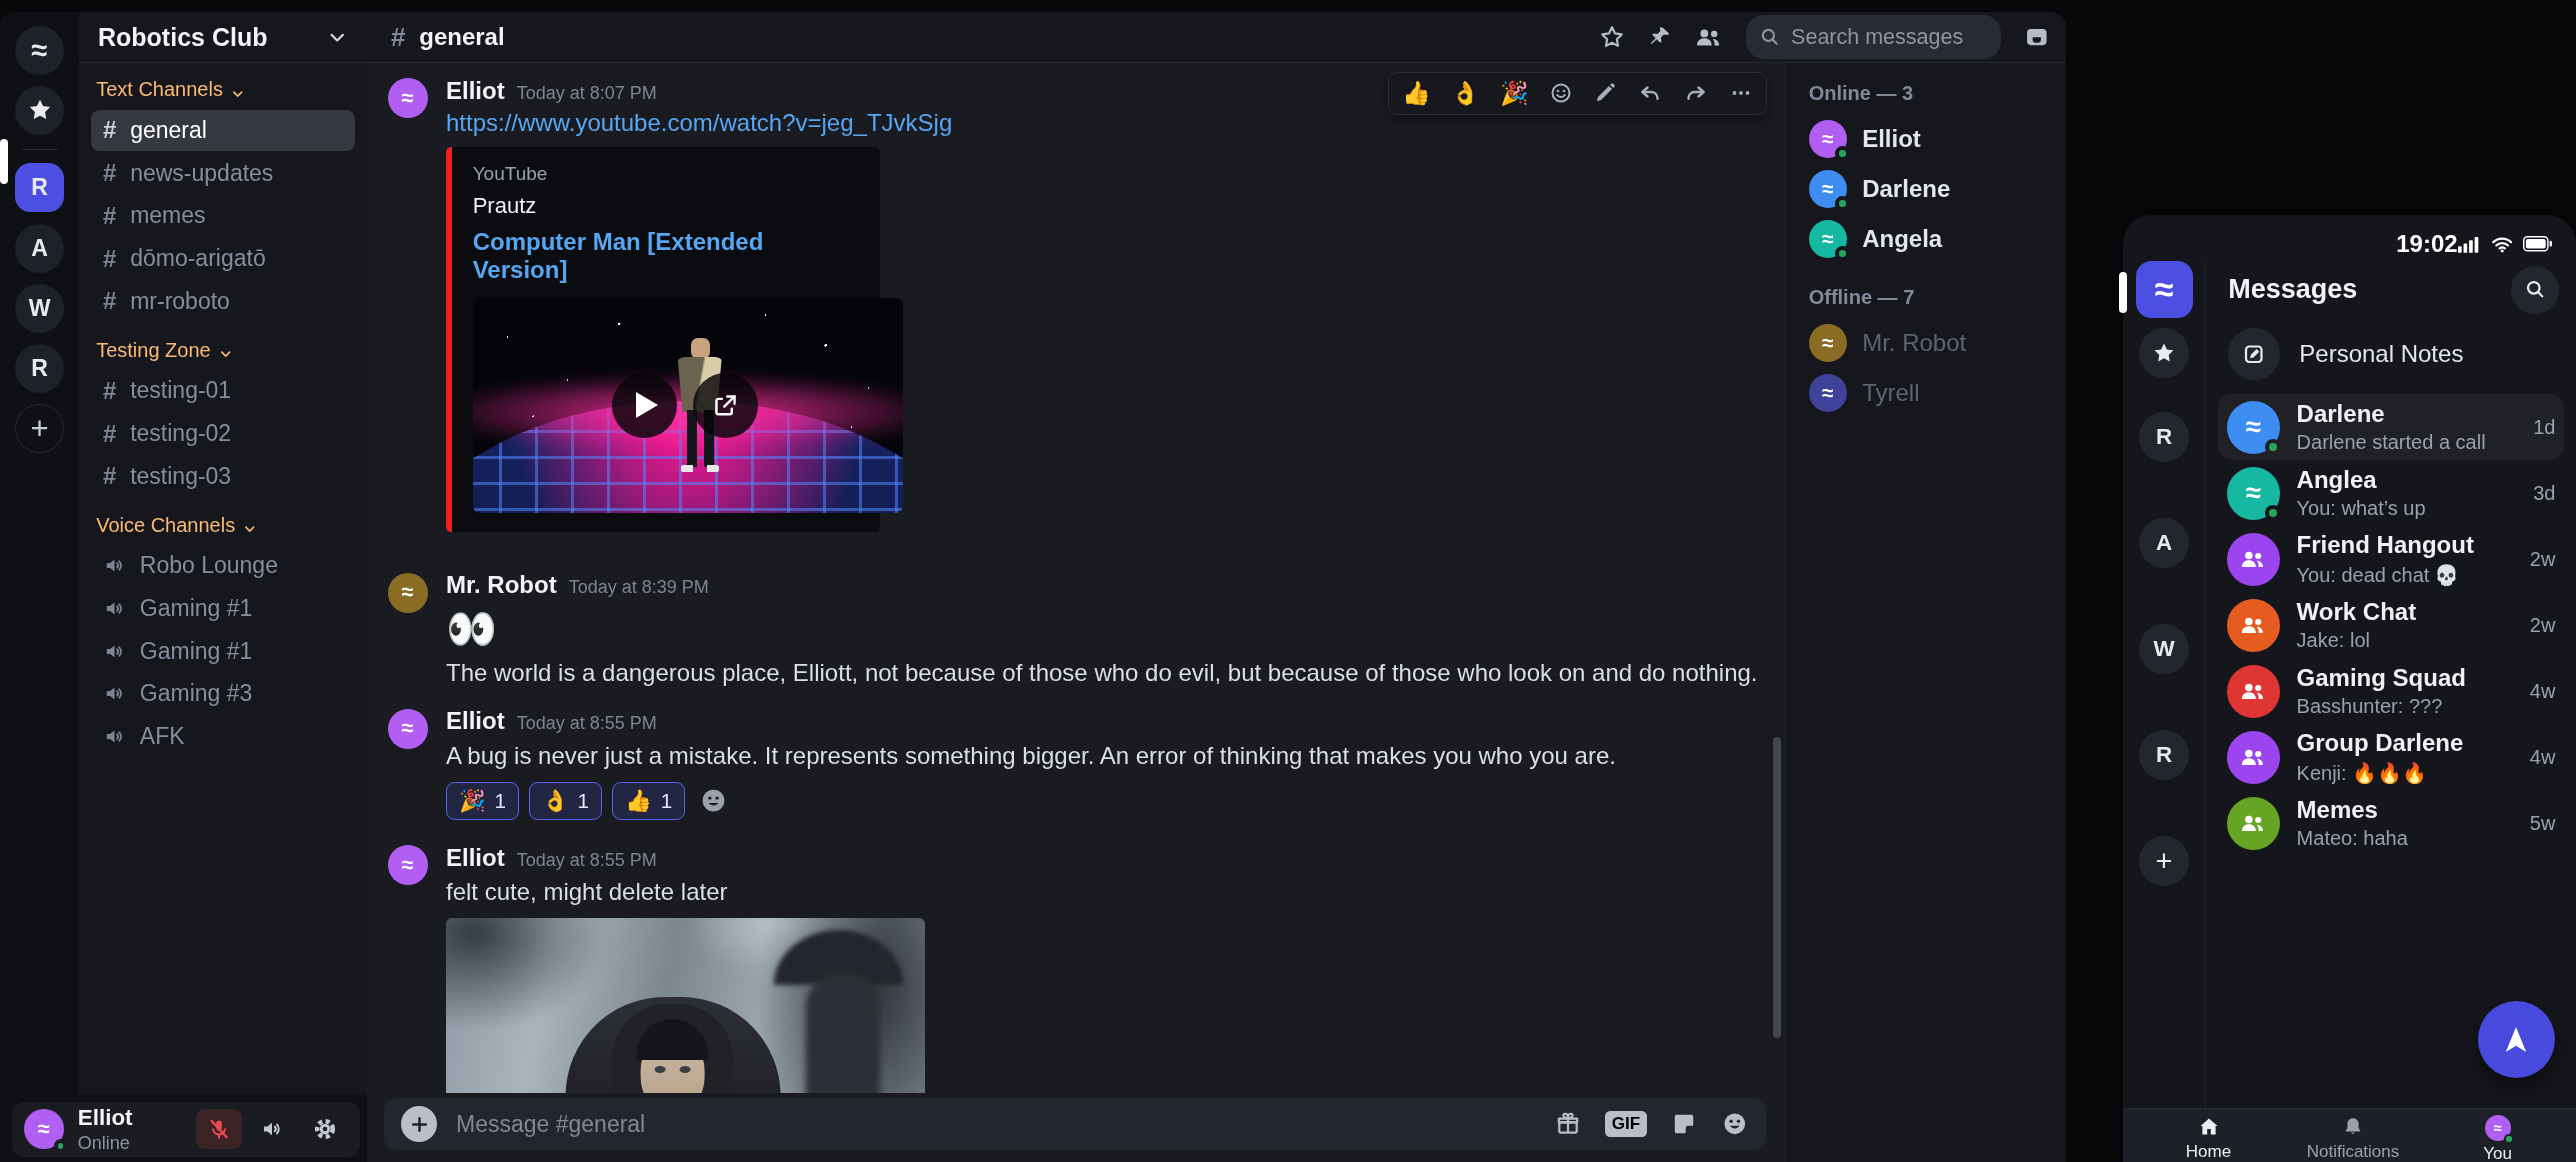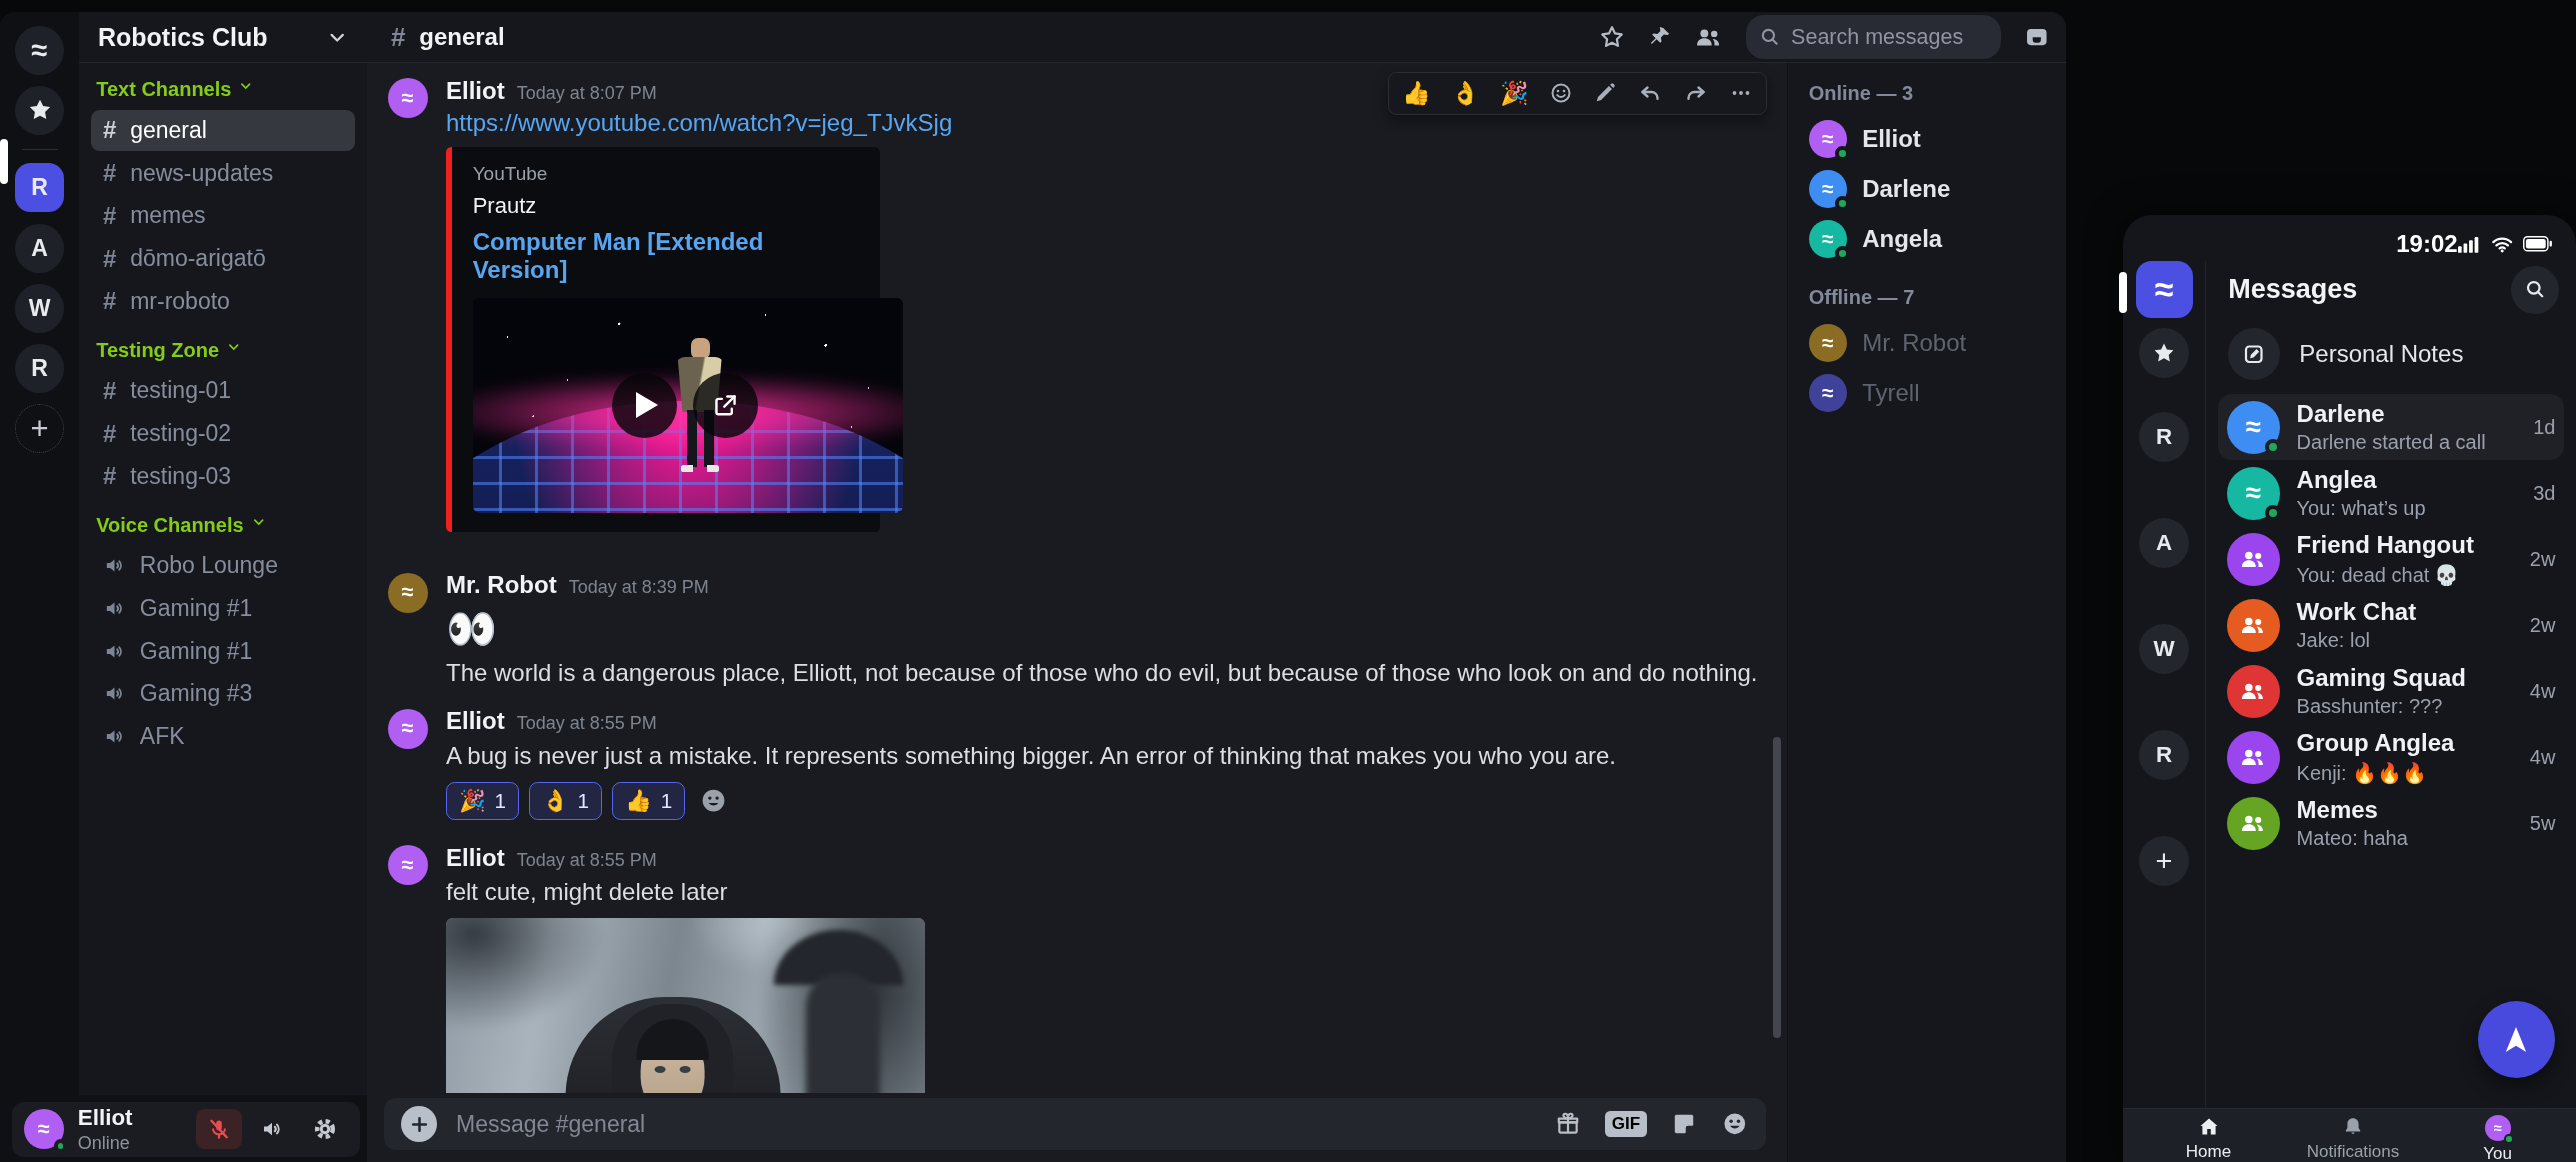--- a/index.html
+++ b/index.html
@@ -41,21 +41,21 @@
   .tb-icon{display:flex;align-items:center;justify-content:center}
   .search-box{width:255px;height:44px;border-radius:18px;background:#282b33;display:flex;
     align-items:center;gap:10.3px;padding:0 13.8px;color:#8f96a2}
   .search-box input{background:transparent;border:none;outline:none;color:#dfe2e6;font-size:21.5px;width:100%;
     font-family:inherit}
   .search-box input::placeholder{color:#8f96a2}
 
   
   .sidebar{position:absolute;left:79px;top:51px;width:288px;bottom:67px;background:var(--sidebg);
     padding:12px 12px;overflow:hidden}
-  .cat{display:flex;align-items:flex-start;gap:6.9px;color:#84cc16;font-size:20px;font-weight:bold;margin:17px 5.2px 8.6px}
+  .cat{display:flex;align-items:flex-end;gap:6.9px;color:#fdba74;font-size:20px;font-weight:normal;margin:17px 5.2px 8.6px}
   .cat:first-child{margin-top:3.4px}
   .chan{display:flex;align-items:center;gap:13.8px;height:41px;padding:0 12px;border-radius:8.6px;
     color:var(--dim);font-size:23px;margin-bottom:1.7px}
   .chan .hash-glyph{color:#7d8494;font-size:24px}
   .chan.active{background:#35383f;color:#fff}
   .chan.active .hash-glyph{color:#cdd1d8}
   .chev{display:flex}
 
   
   .members{position:absolute;left:1787px;top:51px;width:279px;bottom:0;background:var(--sidebg);
@@ -847,21 +847,21 @@
         <div class="p-chat">
           <div class="p-av" style="background: rgb(155, 69, 238);">
             <svg width="27.6" height="24" viewBox="0 0 28 24" fill="#fff">
                 <circle cx="10" cy="8.5" r="3.8"></circle>
                 <path d="M3 19.5c0-3.8 3.1-6.3 7-6.3s7 2.5 7 6.3v.7H3z"></path>
                 <circle cx="19.5" cy="9" r="3.1"></circle>
                 <path d="M18.2 13.6c3.3.4 6 2.7 6 6v.6h-4.4a8.5 8.5 0 00-1.6-6.6z"></path>
               </svg>
           </div>
           <div class="p-cols">
-            <span class="p-name">Group Anglea</span>
+            <span class="p-name">Group Darlene</span>
             <span class="p-prev">Kenji: 🔥🔥🔥</span>
           </div>
           <span class="p-time2">4w</span>
         </div>
 
         <div class="p-chat">
           <div class="p-av" style="background: rgb(102, 164, 35);">
             <svg width="27.6" height="24" viewBox="0 0 28 24" fill="#fff">
                 <circle cx="10" cy="8.5" r="3.8"></circle>
                 <path d="M3 19.5c0-3.8 3.1-6.3 7-6.3s7 2.5 7 6.3v.7H3z"></path>

